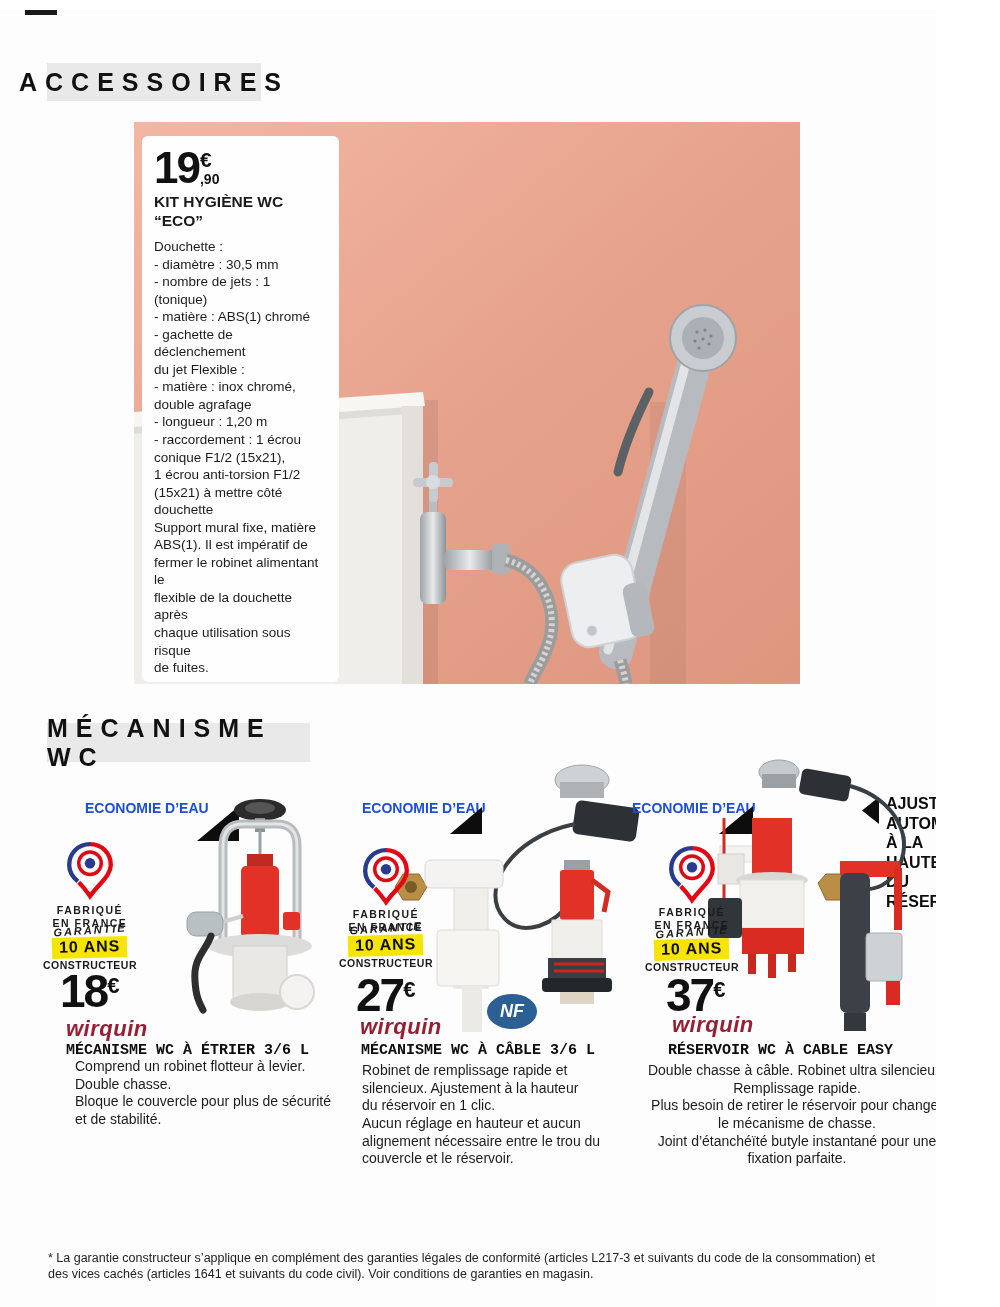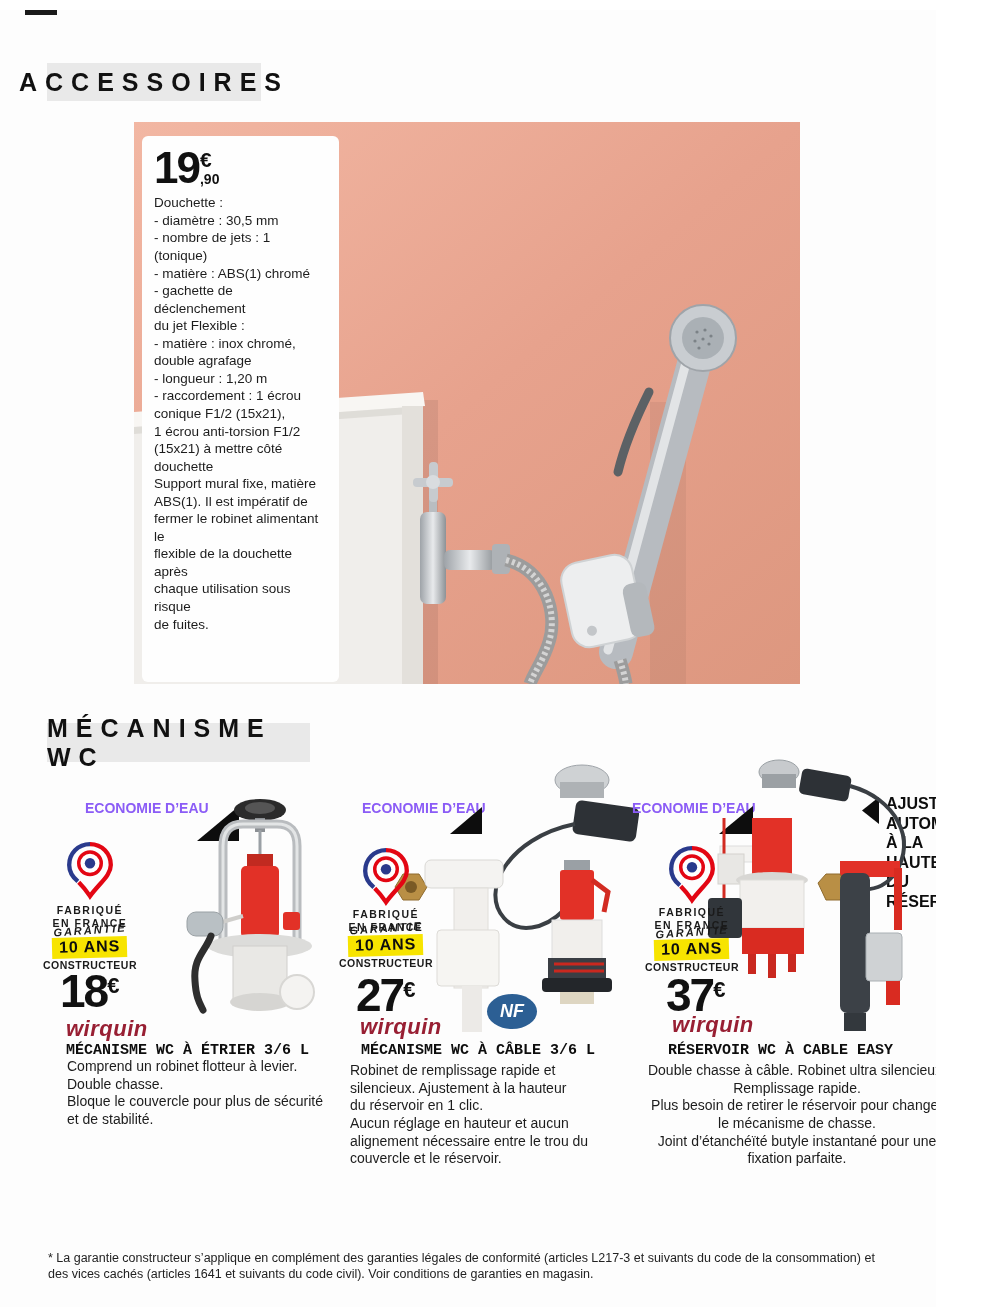--- a/index.html
+++ b/index.html
@@ -16,21 +16,21 @@
   #main-card{left:142px;top:126px;width:197px;height:546px;background:#fefefe;border-radius:6px;
              padding:13px 12px;box-sizing:border-box;}
   .big-price{font-weight:bold;color:#111;line-height:0.85;}
   .big-price .p-int{font-size:44px;letter-spacing:-2px;}
   .p-col{display:inline-flex;flex-direction:column;vertical-align:top;line-height:1;margin-left:1px;}
   .p-eur{font-size:21px;font-weight:bold;}
   .p-cents{font-size:14px;font-weight:bold;margin-top:2px;}
   .card-name{font-size:15.5px;font-weight:bold;line-height:1.18;margin-top:7px;white-space:pre-line;}
   .card-desc{font-size:13.5px;line-height:1.3;margin-top:8px;white-space:pre-line;color:#1c1c1c;}
   
-  .eco-label{font-size:14px;font-weight:bold;color:#8b5cf6;}
+  .eco-label{font-size:14px;font-weight:bold;color:#1d4ed8;}
   .tri-br{background:#0d0d0d;clip-path:polygon(100% 0,100% 100%,0 100%);}
   .tri-left{background:#0d0d0d;clip-path:polygon(100% 0,100% 100%,0 50%);}
   .callout{font-size:16px;font-weight:bold;line-height:1.22;white-space:pre-line;color:#0d0d0d;}
   
   .madein{font-size:10.5px;font-weight:bold;letter-spacing:1.5px;text-align:center;line-height:1.25;white-space:pre-line;}
   .gar-block{width:114px;text-align:center;}
   .gar-top{font-size:11px;font-weight:bold;font-style:italic;letter-spacing:2px;transform:rotate(-4deg);}
   .gar-years{display:inline-block;background:#f7e400;color:#0d0d0d;font-size:16px;font-weight:bold;
              letter-spacing:1px;padding:1px 7px 2px;transform:rotate(-1.5deg);margin-top:1px;}
   .gar-bottom{font-size:10.5px;font-weight:bold;letter-spacing:0.5px;margin-top:1px;}
@@ -125,20 +125,22 @@
     <path d="M486,538 C489,548 491,555 492,562" fill="none" stroke="#d4d4d4" stroke-width="6" stroke-dasharray="3 3"></path>
   </svg>
 
   <div id="main-card" class="abs">
     <div class="big-price">
       <span class="p-int">19</span><span class="p-col">
           <span class="p-eur">€</span>
           <span class="p-cents">,90</span>
         </span>
     </div>
+    <div class="card-name">KIT HYGIÈNE WC
+“ECO”</div>
     <div class="card-desc">Douchette :
 - diamètre : 30,5 mm
 - nombre de jets : 1 (tonique)
 - matière : ABS(1) chromé
 - gachette de déclenchement
 du jet Flexible :
 - matière : inox chromé,
 double agrafage
 - longueur : 1,20 m
 - raccordement : 1 écrou
@@ -189,21 +191,21 @@
   <div class="abs gar-block" style="left:33px;top:914px;">
     <div class="gar-top">GARANTIE</div>
     <div class="gar-years">10 ANS</div>
     <div class="gar-bottom">CONSTRUCTEUR</div>
   </div>
   <div class="abs price" style="left:60px;top:958px;">
     <span>18</span><span class="cur">€</span>
   </div>
   <div class="abs brand" style="left:66px;top:1006px;">wirquin</div>
   <div class="abs prod-title" style="left:66px;top:1032px;">MÉCANISME WC À ÉTRIER 3/6 L</div>
-  <div class="abs prod-desc" style="left:67px;top:1048px;width:280px;">Comprend un robinet flotteur à levier.
+  <div class="abs prod-desc" style="left:75px;top:1048px;width:280px;">Comprend un robinet flotteur à levier.
 Double chasse.
 Bloque le couvercle pour plus de sécurité
 et de stabilité.</div>
 
   <div class="abs eco-label" style="left:362px;top:790px;">ECONOMIE D’EAU</div>
   <div class="abs tri-br" style="left:450px;top:797px;width:32px;height:27px;"></div>
 
   <svg class="abs" style="left:392px;top:750px;" width="256" height="272" viewBox="0 0 256 272">
     <ellipse cx="190" cy="20" rx="27" ry="15" fill="#cfd2d4" stroke="#9fa4a9"></ellipse>
     <rect x="168" y="22" width="44" height="16" fill="#aeb2b5"></rect>
@@ -242,21 +244,21 @@
     <div class="gar-bottom">CONSTRUCTEUR</div>
   </div>
   <div class="abs price" style="left:356px;top:962px;">
     <span>27</span><span class="cur">€</span>
   </div>
   <div class="abs nf-badge" style="left:487px;top:984px;">
     <span>NF</span>
   </div>
   <div class="abs brand" style="left:360px;top:1004px;">wirquin</div>
   <div class="abs prod-title" style="left:361px;top:1032px;">MÉCANISME WC À CÂBLE 3/6 L</div>
-  <div class="abs prod-desc" style="left:350px;top:1052px;width:290px;">Robinet de remplissage rapide et
+  <div class="abs prod-desc" style="left:362px;top:1052px;width:290px;">Robinet de remplissage rapide et
 silencieux. Ajustement à la hauteur
 du réservoir en 1 clic.
 Aucun réglage en hauteur et aucun
 alignement nécessaire entre le trou du
 couvercle et le réservoir.</div>
 
   <div class="abs eco-label" style="left:632px;top:790px;">ECONOMIE D’EAU</div>
   <div class="abs tri-br" style="left:719px;top:796px;width:34px;height:28px;"></div>
   <div class="abs tri-left" style="left:862px;top:787px;width:17px;height:27px;"></div>
   <div class="abs callout" style="left:886px;top:784px;">AJUSTEMENT

